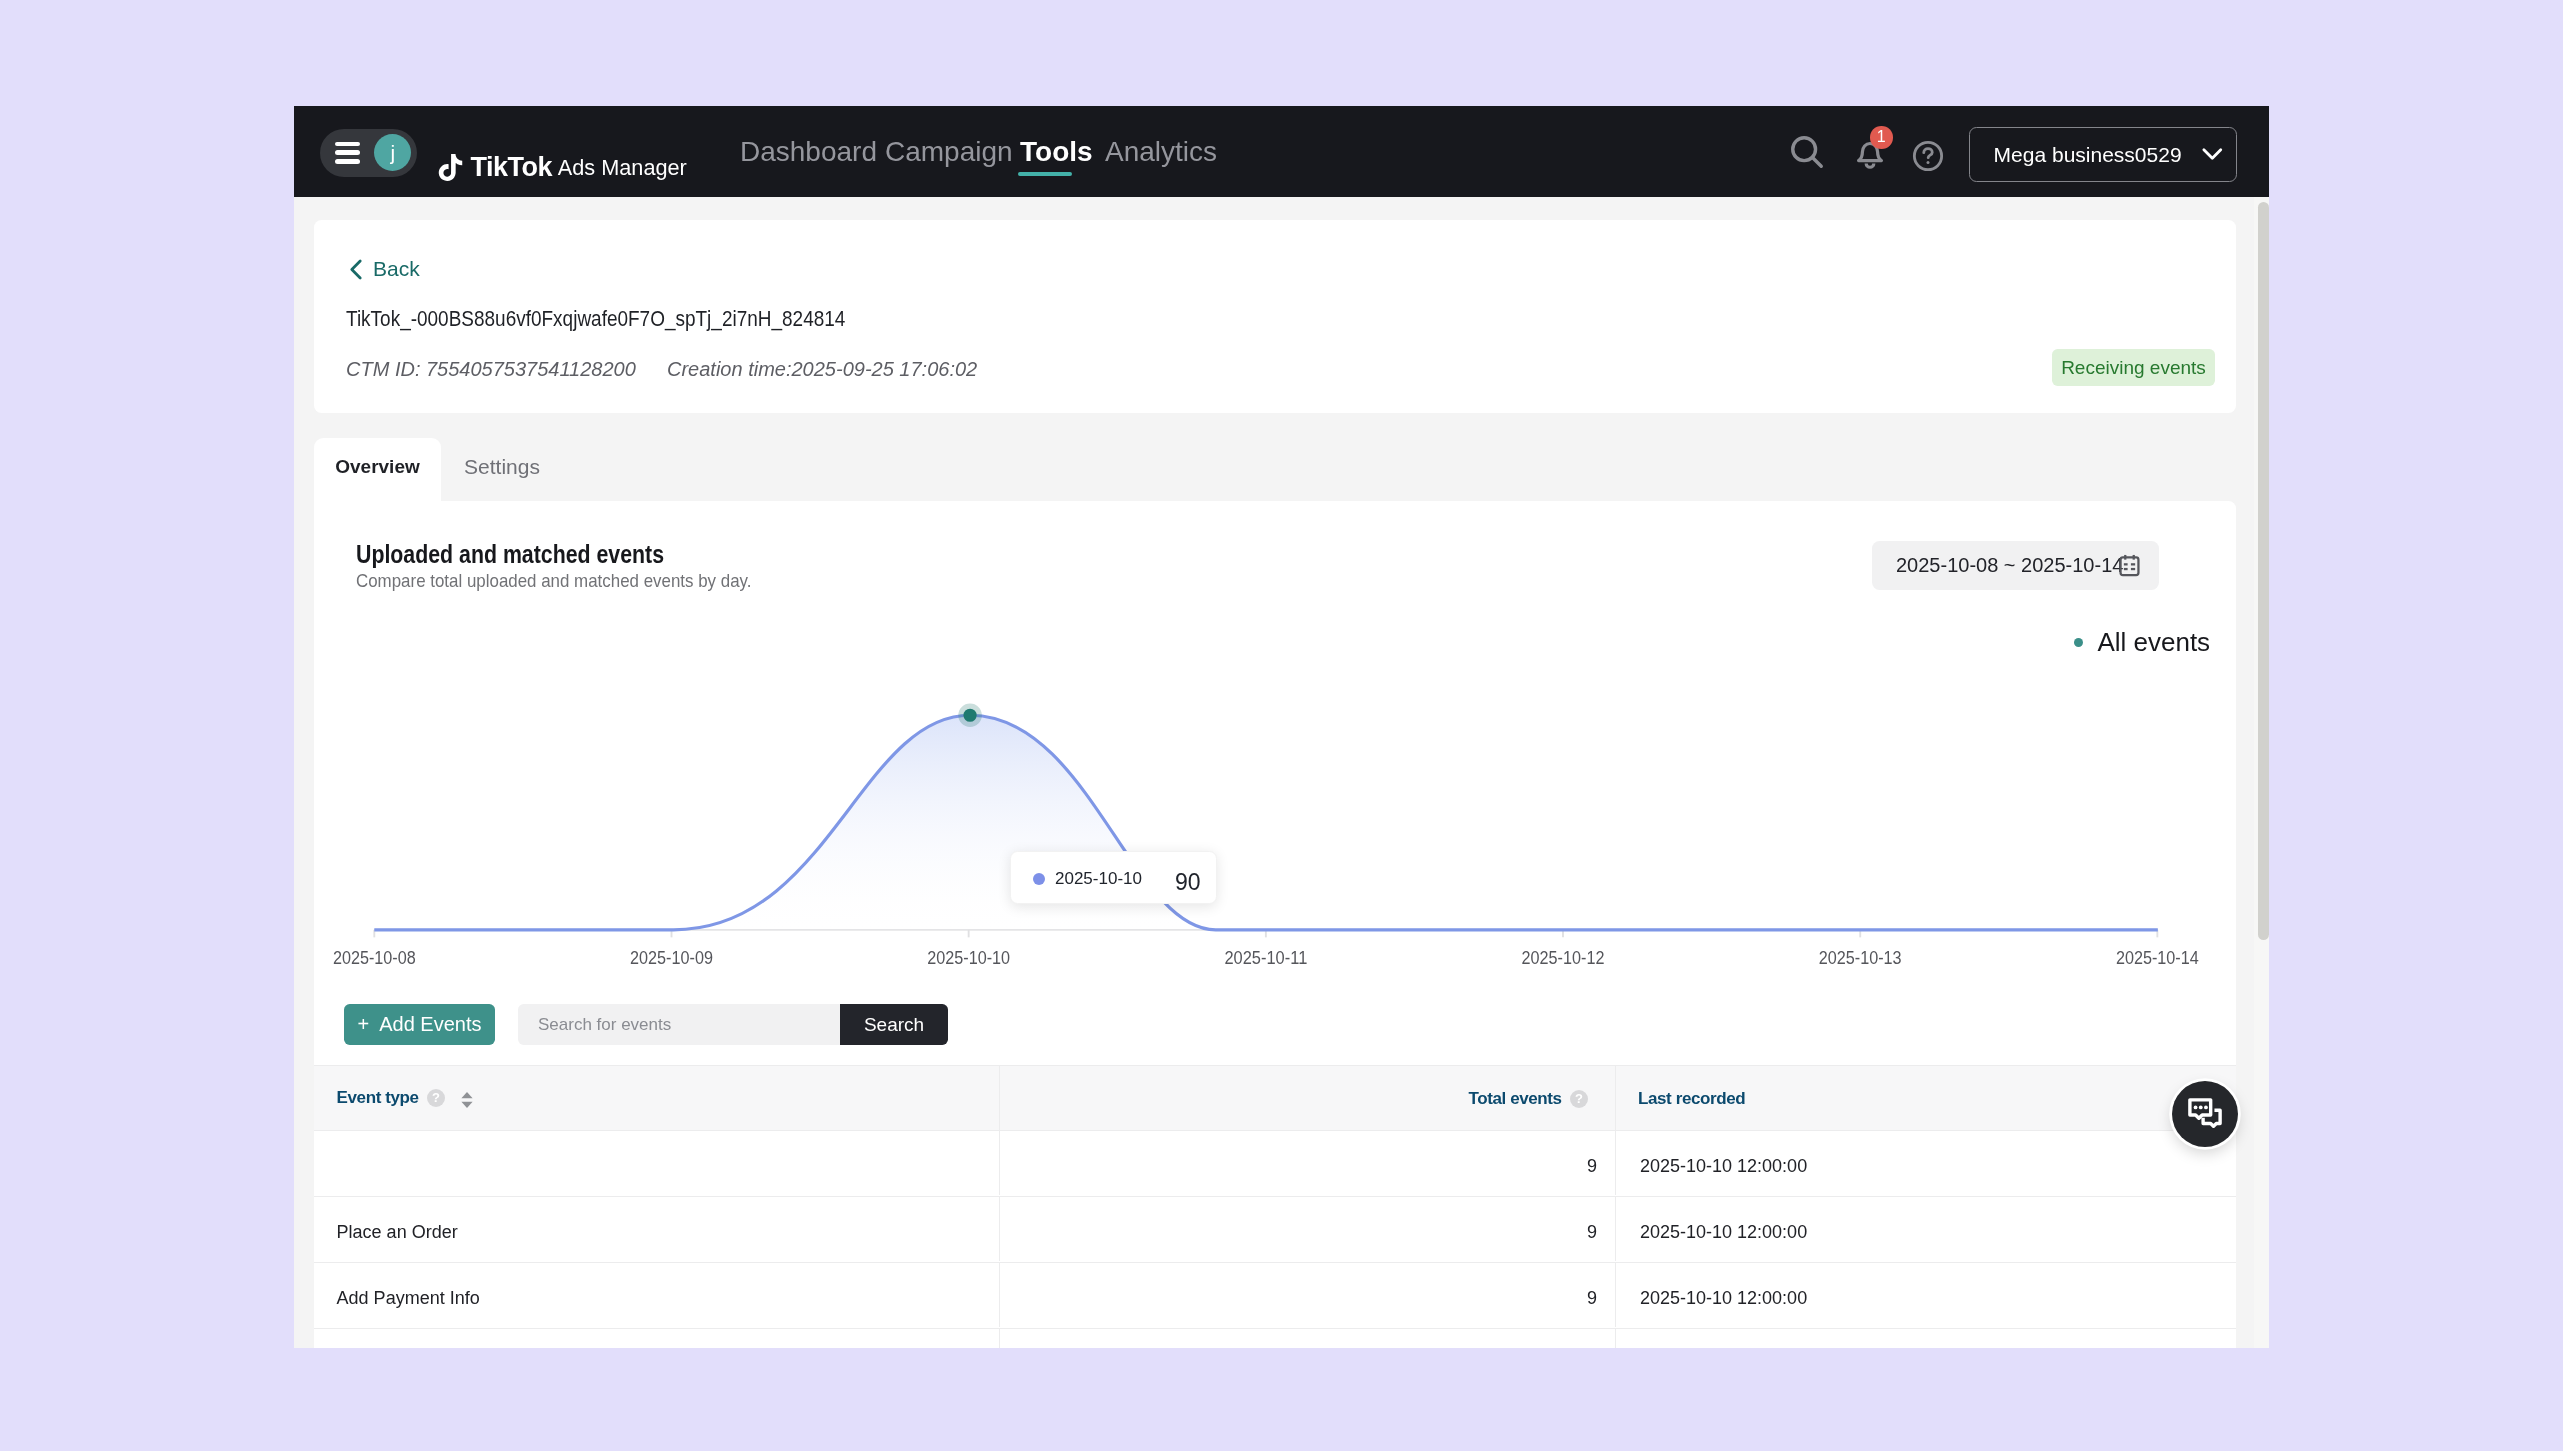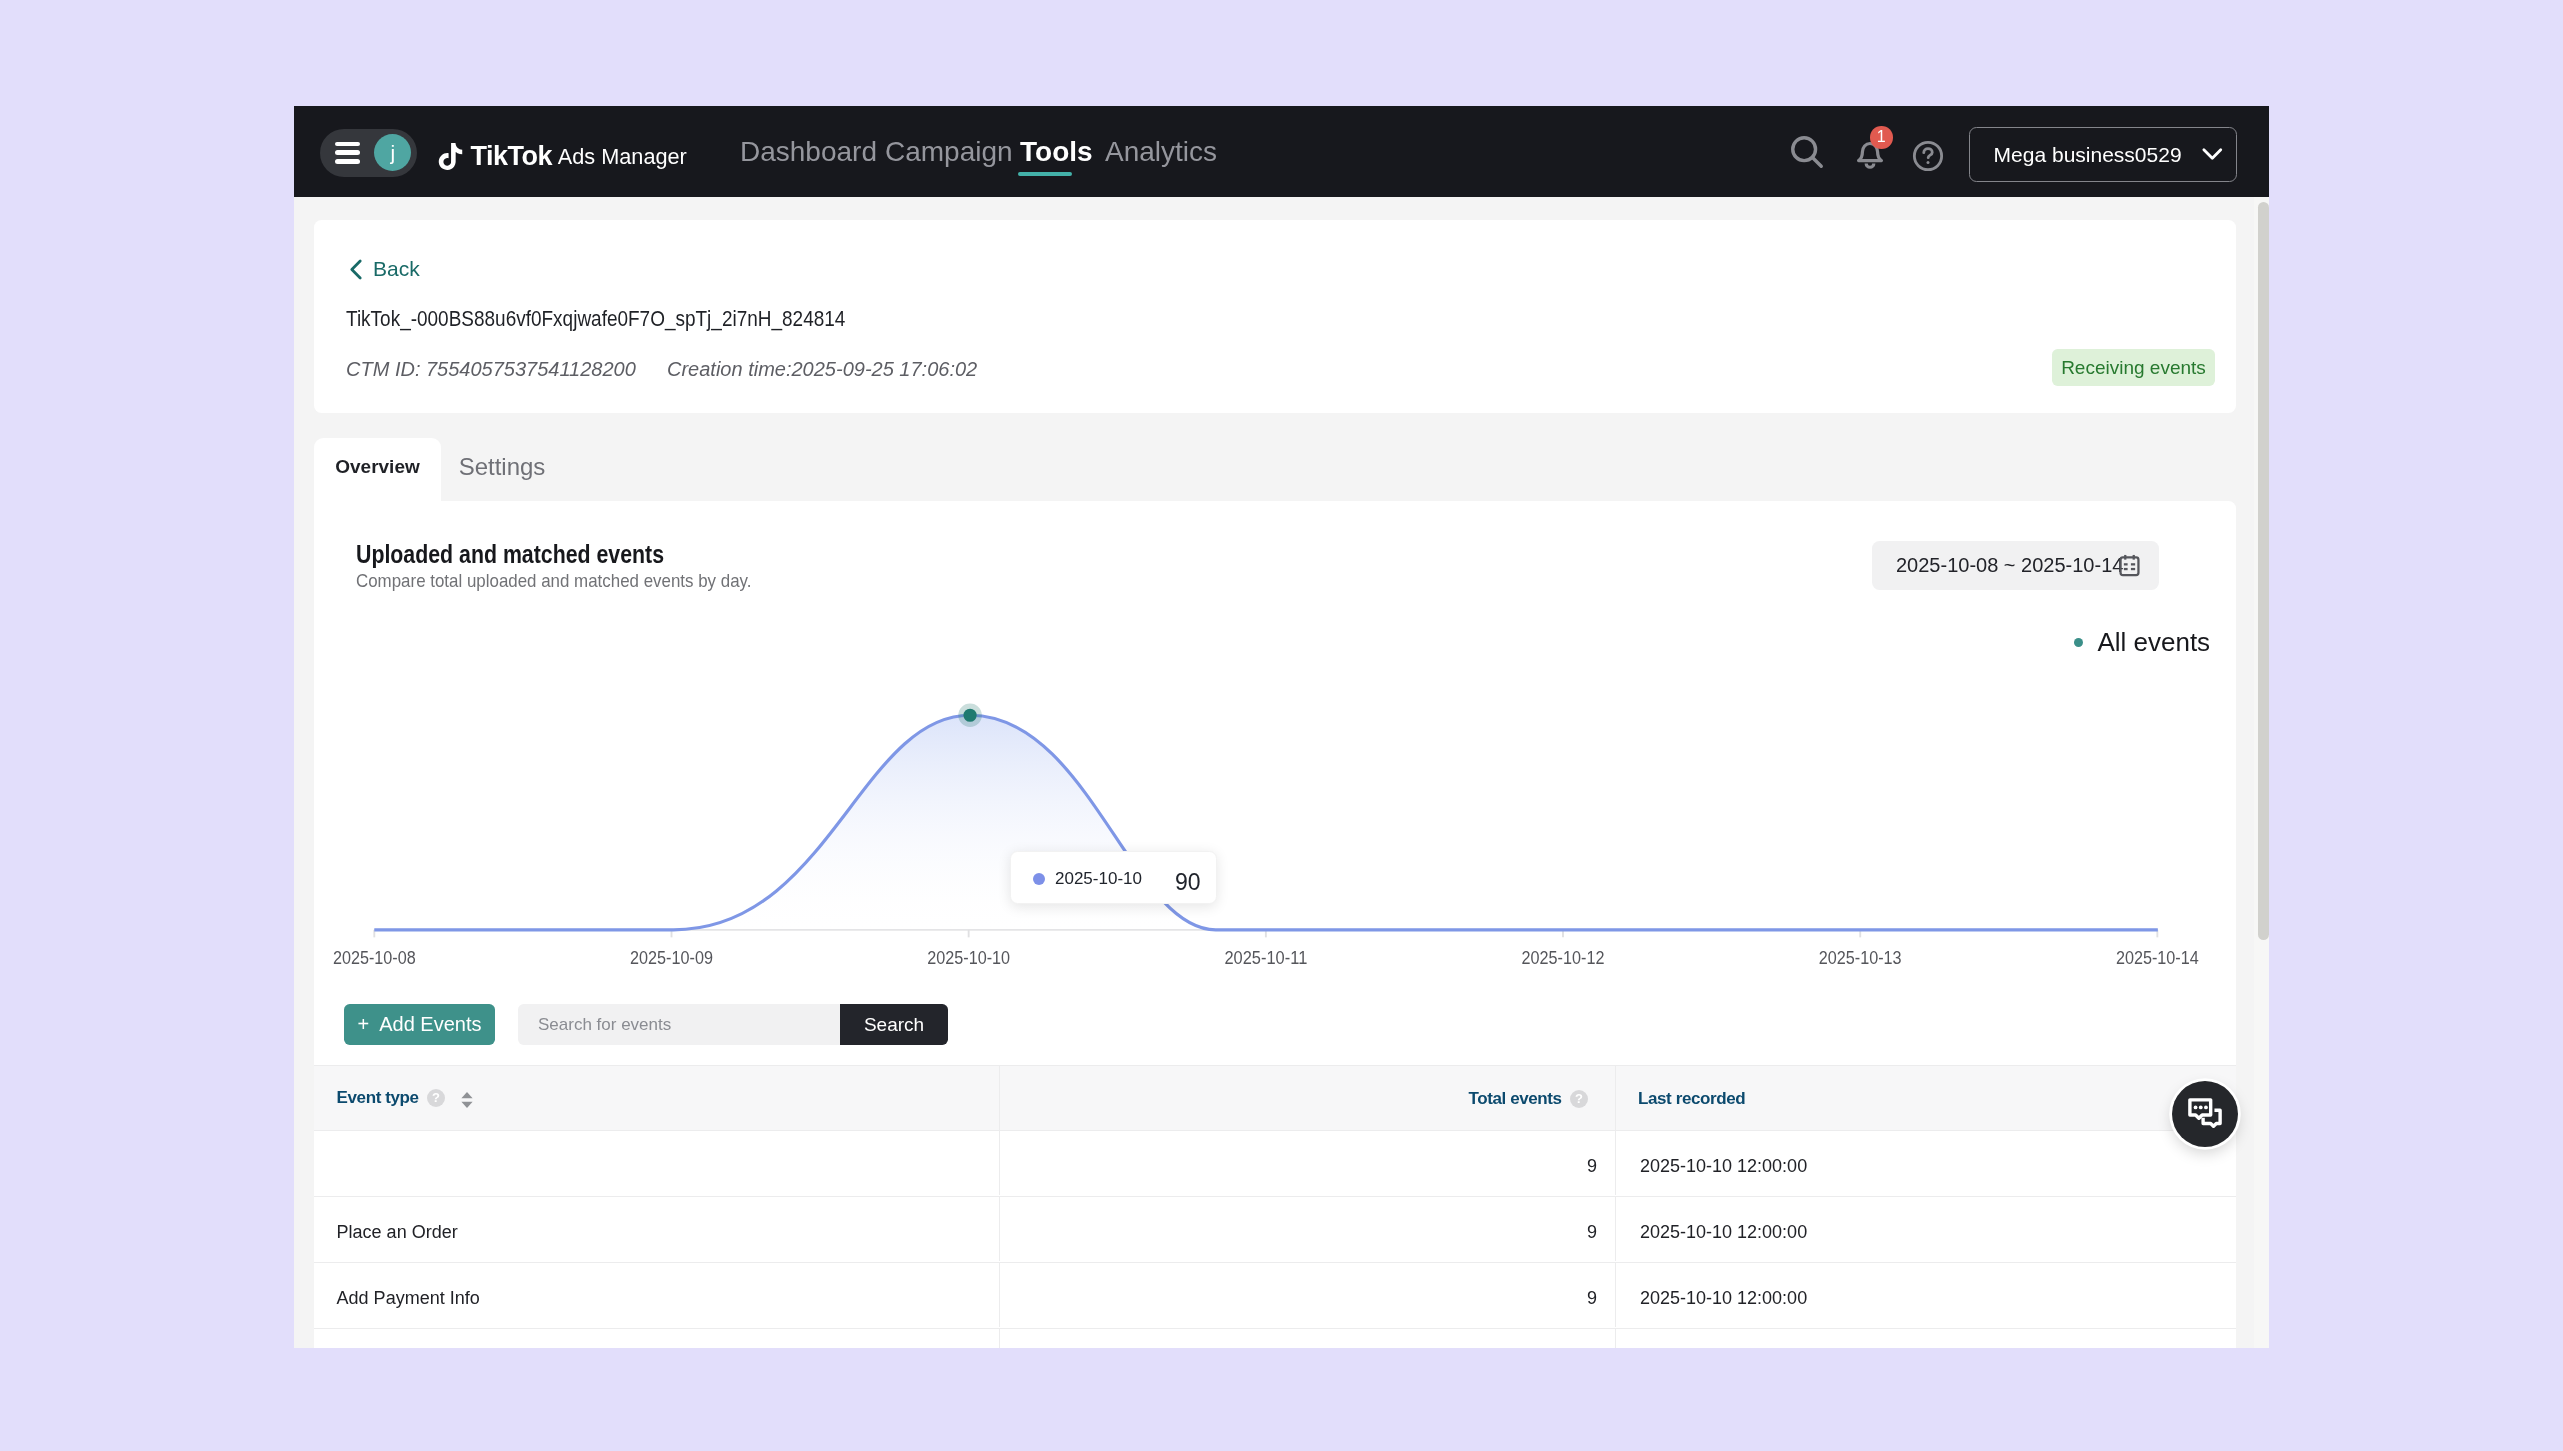--- a/index.html
+++ b/index.html
@@ -5,21 +5,21 @@
   * { margin:0; padding:0; box-sizing:border-box; }
   html,body { width:2563px; height:1451px; background:#e2defb; font-family:"Liberation Sans", sans-serif; }
   .window { position:absolute; left:294px; top:106px; width:1975px; height:1242px; background:#f4f4f4; overflow:hidden; }
 
   
   .hdr { position:absolute; left:0; top:0; width:1975px; height:91px; background:#17181d; }
   .pill { position:absolute; left:26px; top:22.6px; width:97px; height:48px; border-radius:24.5px; background:#35373c; }
   .burger { position:absolute; left:15px; top:13px; width:24.5px; height:22.6px; }
   .burger div { height:4.7px; background:#fff; border-radius:2.8px; margin-bottom:4.2px; }
   .avatar { position:absolute; right:5.7px; top:5.7px; width:37px; height:37px; border-radius:50%; background:#4fa6a2; color:#fff; font-size:21px; text-align:center; line-height:37px; }
-  .logo { position:absolute; left:143px; top:5px; height:91px; display:flex; align-items:center; color:#fff; }
+  .logo { position:absolute; left:143px; top:16px; height:91px; display:flex; align-items:center; color:#fff; }
   .logo .tt { font-weight:bold; font-size:27px; letter-spacing:-0.5px; margin-left:6.6px; }
   .logo .am { font-size:21.7px; margin-left:5.7px; color:#fff; }
   .nav a { position:absolute; top:0; height:91px; display:flex; align-items:center; font-size:28px; color:#95969d; text-decoration:none; }
   .nav a.active { color:#fff; font-weight:bold; }
   .underline { position:absolute; left:724px; top:66px; width:54px; height:3.8px; background:#43b1a9; border-radius:1.9px; }
   .acct { position:absolute; left:1675px; top:21px; width:268px; height:55px; border:1.9px solid #84858b; border-radius:7.5px; color:#fff; font-size:21px; }
   .acct span { position:absolute; left:23.6px; top:15px; }
 
   
   .sb-track { position:absolute; right:0; top:91px; width:15px; height:1151px; background:#f7f7f6; }
@@ -28,21 +28,21 @@
   
   .card1 { position:absolute; left:20px; top:114px; width:1922px; height:193px; background:#fff; border-radius:7.5px; }
   .back { position:absolute; left:59px; top:38px; color:#196a67; font-size:21px; line-height:21px; }
   .title { position:absolute; left:32px; top:87px; color:#1f2126; font-size:22.6px; line-height:24.5px; transform:scaleX(0.84); transform-origin:0 50%; }
   .ctm { position:absolute; left:32px; top:137px; color:#5d5e64; font-size:20px; line-height:24.5px;font-style:italic; }
   .ctm .c2 { position:absolute; left:321px; top:0; width:471px; }
   .badge { position:absolute; left:1738px; top:129px; width:163px; height:37px; background:#def1d9; color:#27792f; border-radius:5.7px; font-size:19px; text-align:center; line-height:37px; }
 
   
   .tab1 { position:absolute; left:20px; top:332px; width:127px; height:64px; background:#fff; border-radius:9.4px 9.4px 0 0; color:#1f2126; font-size:19px; font-weight:bold; text-align:center; line-height:58px; }
-  .tab2 { position:absolute; left:147px; top:332px; width:122px; height:64px; color:#6f7076; font-size:24px; text-align:center; line-height:58px; }
+  .tab2 { position:absolute; left:147px; top:332px; width:122px; height:64px; color:#6f7076; font-size:21px; text-align:center; line-height:58px; }
 
   
   .card2 { position:absolute; left:20px; top:395px; width:1922px; height:847px; background:#fff; border-radius:0 7.5px 0 0; }
   .h2 { position:absolute; left:42px; top:38px; font-size:26px; font-weight:bold; color:#17181c; transform:scaleX(0.82); transform-origin:0 50%; }
   .sub { position:absolute; left:42px; top:69px; font-size:19px; color:#717276; transform:scaleX(0.89); transform-origin:0 50%; }
   .datepill { position:absolute; left:1558px; top:40px; width:287px; height:49px; background:#f1f1f2; border-radius:7.5px; font-size:20px; color:#222329; }
   .datepill span { position:absolute; left:18px; top:13px;margin-left:6px; }
   .legend { position:absolute; left:1760px; top:128px; font-size:26px; color:#17181c; line-height:26px; }
   .legend .dot { display:inline-block; width:9.4px; height:9.4px; border-radius:50%; background:#3b8f89; vertical-align:3.8px; margin-right:14px; }
 

